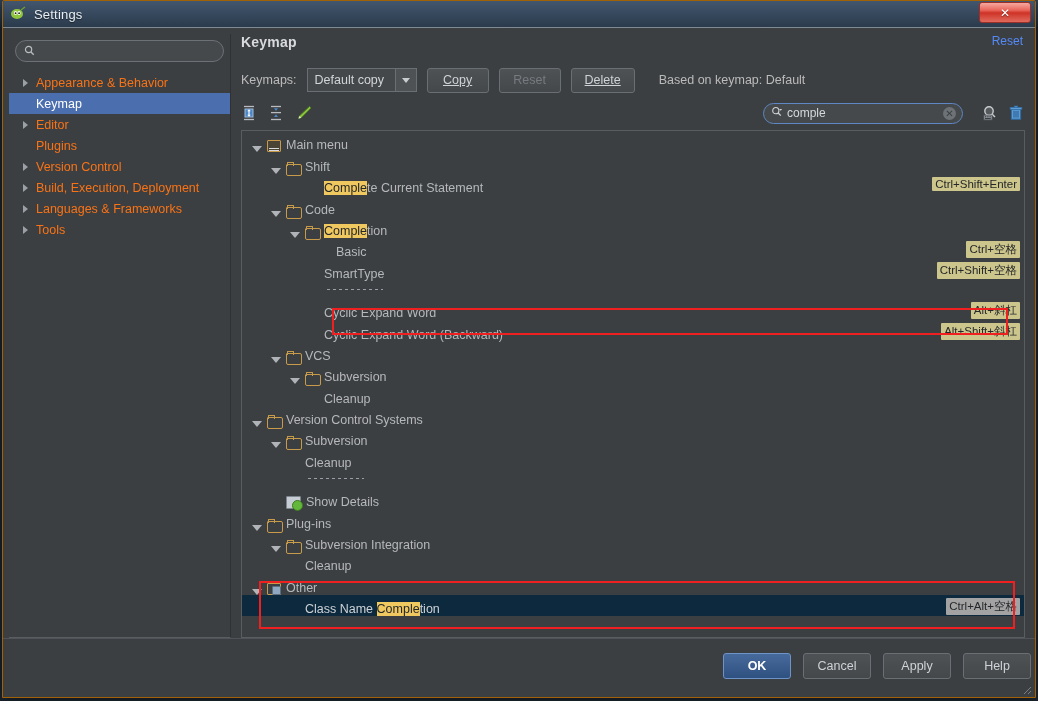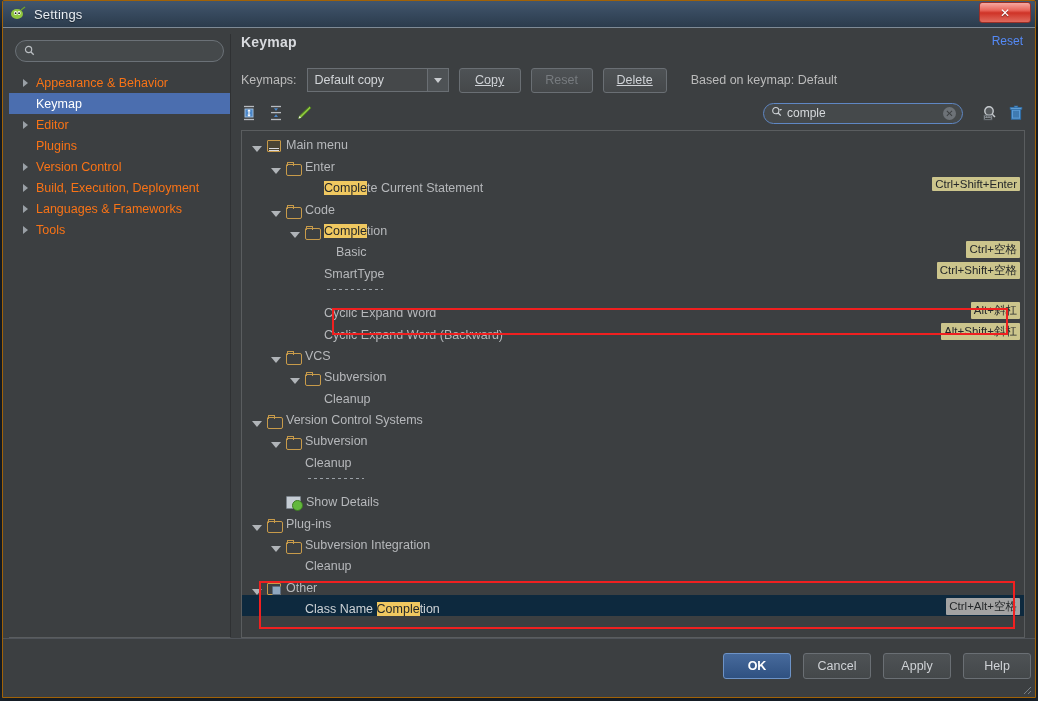--- a/index.html
+++ b/index.html
@@ -114,21 +114,21 @@
 
   
   #right { flex: 1; display: flex; flex-direction: column; padding-left: 10px; }
   #right-head { display: flex; align-items: flex-start; height: 28px; }
   #keymap-title { font-size: 14px; color: #d8dade; font-weight: bold; letter-spacing: .2px; }
   #reset-link { margin-left: auto; font-size: 12px; color: #548af7; cursor: pointer; padding-right: 6px; }
 
   #keymap-row { display: flex; align-items: center; height: 36px; gap: 10px; }
   #keymap-row .lbl { font-size: 12.5px; color: #bbbbbb; }
   .combo {
-    width: 142px; height: 24px; background: #45484a;
+    width: 110px; height: 24px; background: #45484a;
     border: 1px solid #6a6f74; display: flex; align-items: center;
     font-size: 12.5px; color: #d2d5d8; padding-left: 7px; position: relative;
     cursor: pointer;
   }
   .combo .cb-arrow-box {
     position: absolute; right: 0; top: 0; width: 21px; height: 100%;
     background: #4e5255; border-left: 1px solid #6a6f74;
     display: flex; align-items: center; justify-content: center;
   }
   .cb-tri { width:0;height:0;border-left:4px solid transparent;border-right:4px solid transparent;border-top:5px solid #c9ccd0; }
@@ -436,21 +436,21 @@
       <div id="tree-panel">
         <div id="tree-rows">
             <div class="row" style="padding-left: 10px;">
               <span class="arrow"></span>
               <span class="icon-menu"></span>
               <span class="lbl-text">Main menu</span>
             </div>
             <div class="row" style="padding-left: 29px;">
               <span class="arrow"></span>
               <span class="folder"></span>
-              <span class="lbl-text">Enter</span>
+              <span class="lbl-text">Shift</span>
             </div>
             <div class="row" style="padding-left: 67px;">
               <span class="arrow none"></span>
               <span class="lbl-text"><span class="hl">Comple</span>te Current Statement</span>
               <span class="shortcut">Ctrl+Shift+Enter</span>
             </div>
             <div class="row" style="padding-left: 29px;">
               <span class="arrow"></span>
               <span class="folder"></span>
               <span class="lbl-text">Code</span>

